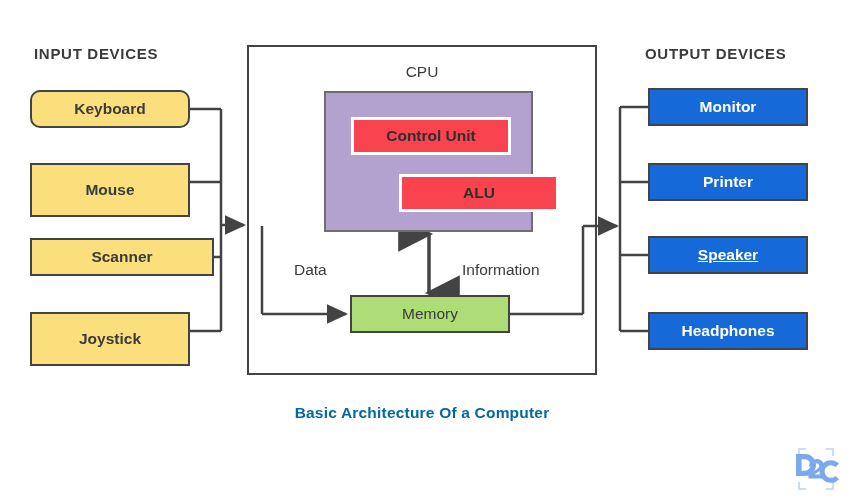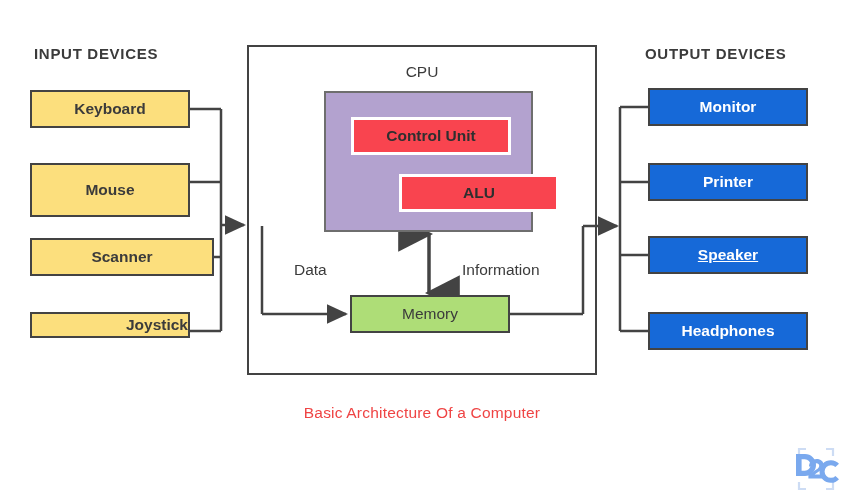--- a/index.html
+++ b/index.html
@@ -100,22 +100,22 @@
   }
   .flow-label {
     position: absolute;
     font-size: 15.5px;
     color: #3b3b3b;
     white-space: nowrap;
   }
   .caption {
     position: absolute;
     font-size: 15.5px;
-    font-weight: normal;
-    color: #ef4444;
+    font-weight: bold;
+    color: #0369a1;
     white-space: nowrap;
     text-align: center;
     letter-spacing: 0.2px;
   }
   .logo {
     position: absolute;
     left: 783px;
     top: 443px;
     width: 58px;
     height: 52px;
@@ -166,30 +166,30 @@
       <path d="M620,107 V331"></path>
       <path d="M620,107 H648"></path>
       <path d="M620,182 H648"></path>
       <path d="M620,255 H648"></path>
       <path d="M620,331 H648"></path>
     </g>
   </svg>
 
   <div class="section-title" style="left:34px; top:45px;">INPUT DEVICES</div>
 
-  <div class="node input-box" style="left:30px; top:90px; width:160px; height:38px;">
+  <div class="node input-box" style="left:30px; top:90px; width:160px; height:38px;border-radius:10px;">
     <span>Keyboard</span>
   </div>
   <div class="node input-box" style="left:30px; top:163px; width:160px; height:54px;">
     <span>Mouse</span>
   </div>
   <div class="node input-box" style="left:30px; top:238px; width:184px; height:38px;">
     <span>Scanner</span>
   </div>
-  <div class="node input-box" style="left:30px; top:312px; width:160px; height:26px;justify-content:flex-end;">
+  <div class="node input-box" style="left:30px; top:312px; width:160px; height:54px;">
     <span>Joystick</span>
   </div>
 
   <div class="cpu-frame" style="left:247px; top:45px; width:350px; height:330px;"></div>
   <div class="cpu-title" style="left:247px; top:63px; width:350px;">CPU</div>
 
   <div class="cpu-inner" style="left:324px; top:91px; width:209px; height:141px;"></div>
 
   <div class="unit-box" style="left:351px; top:117px; width:160px; height:38px;">
     <span>Control Unit</span>

